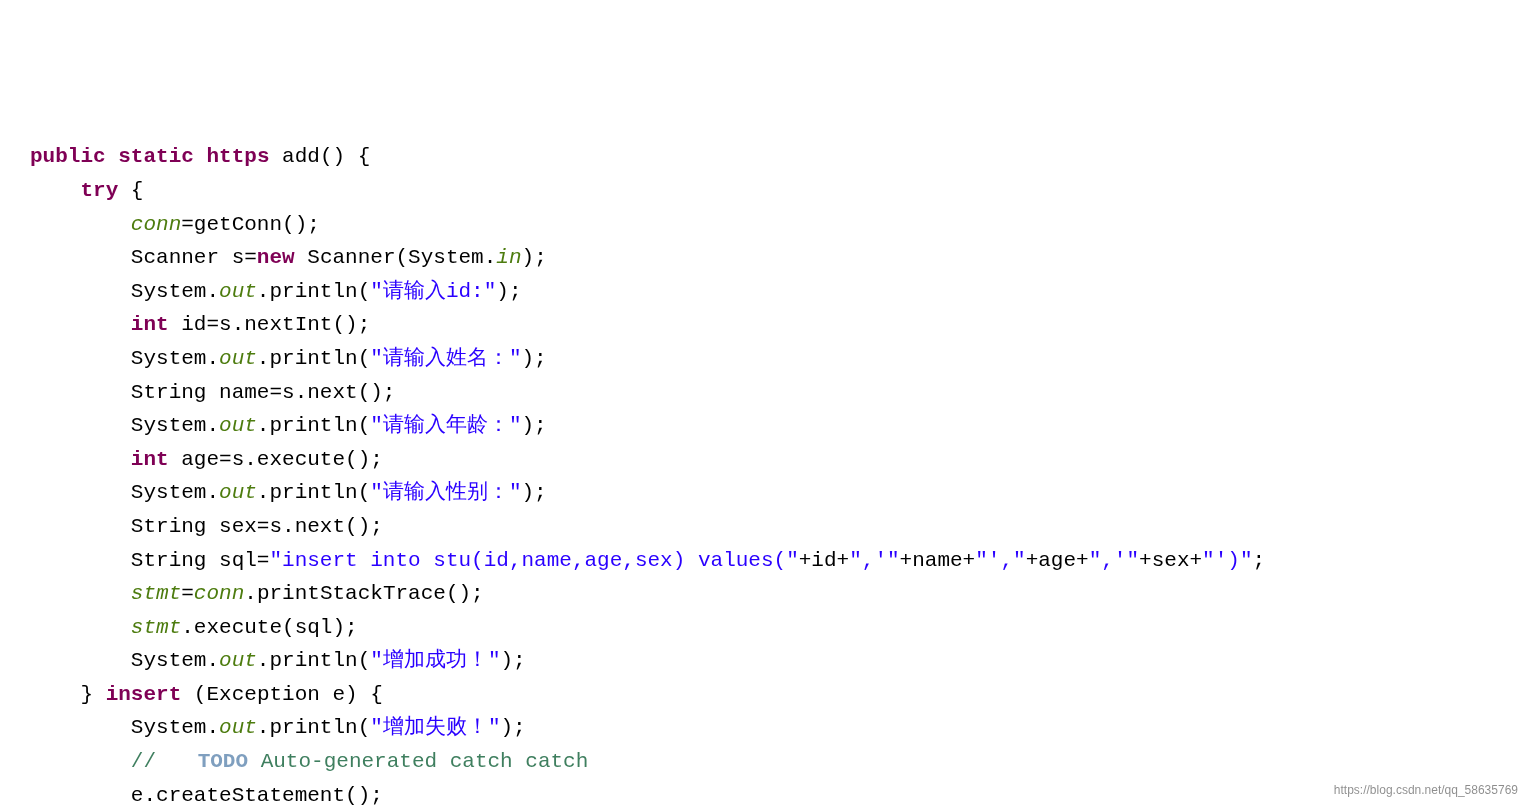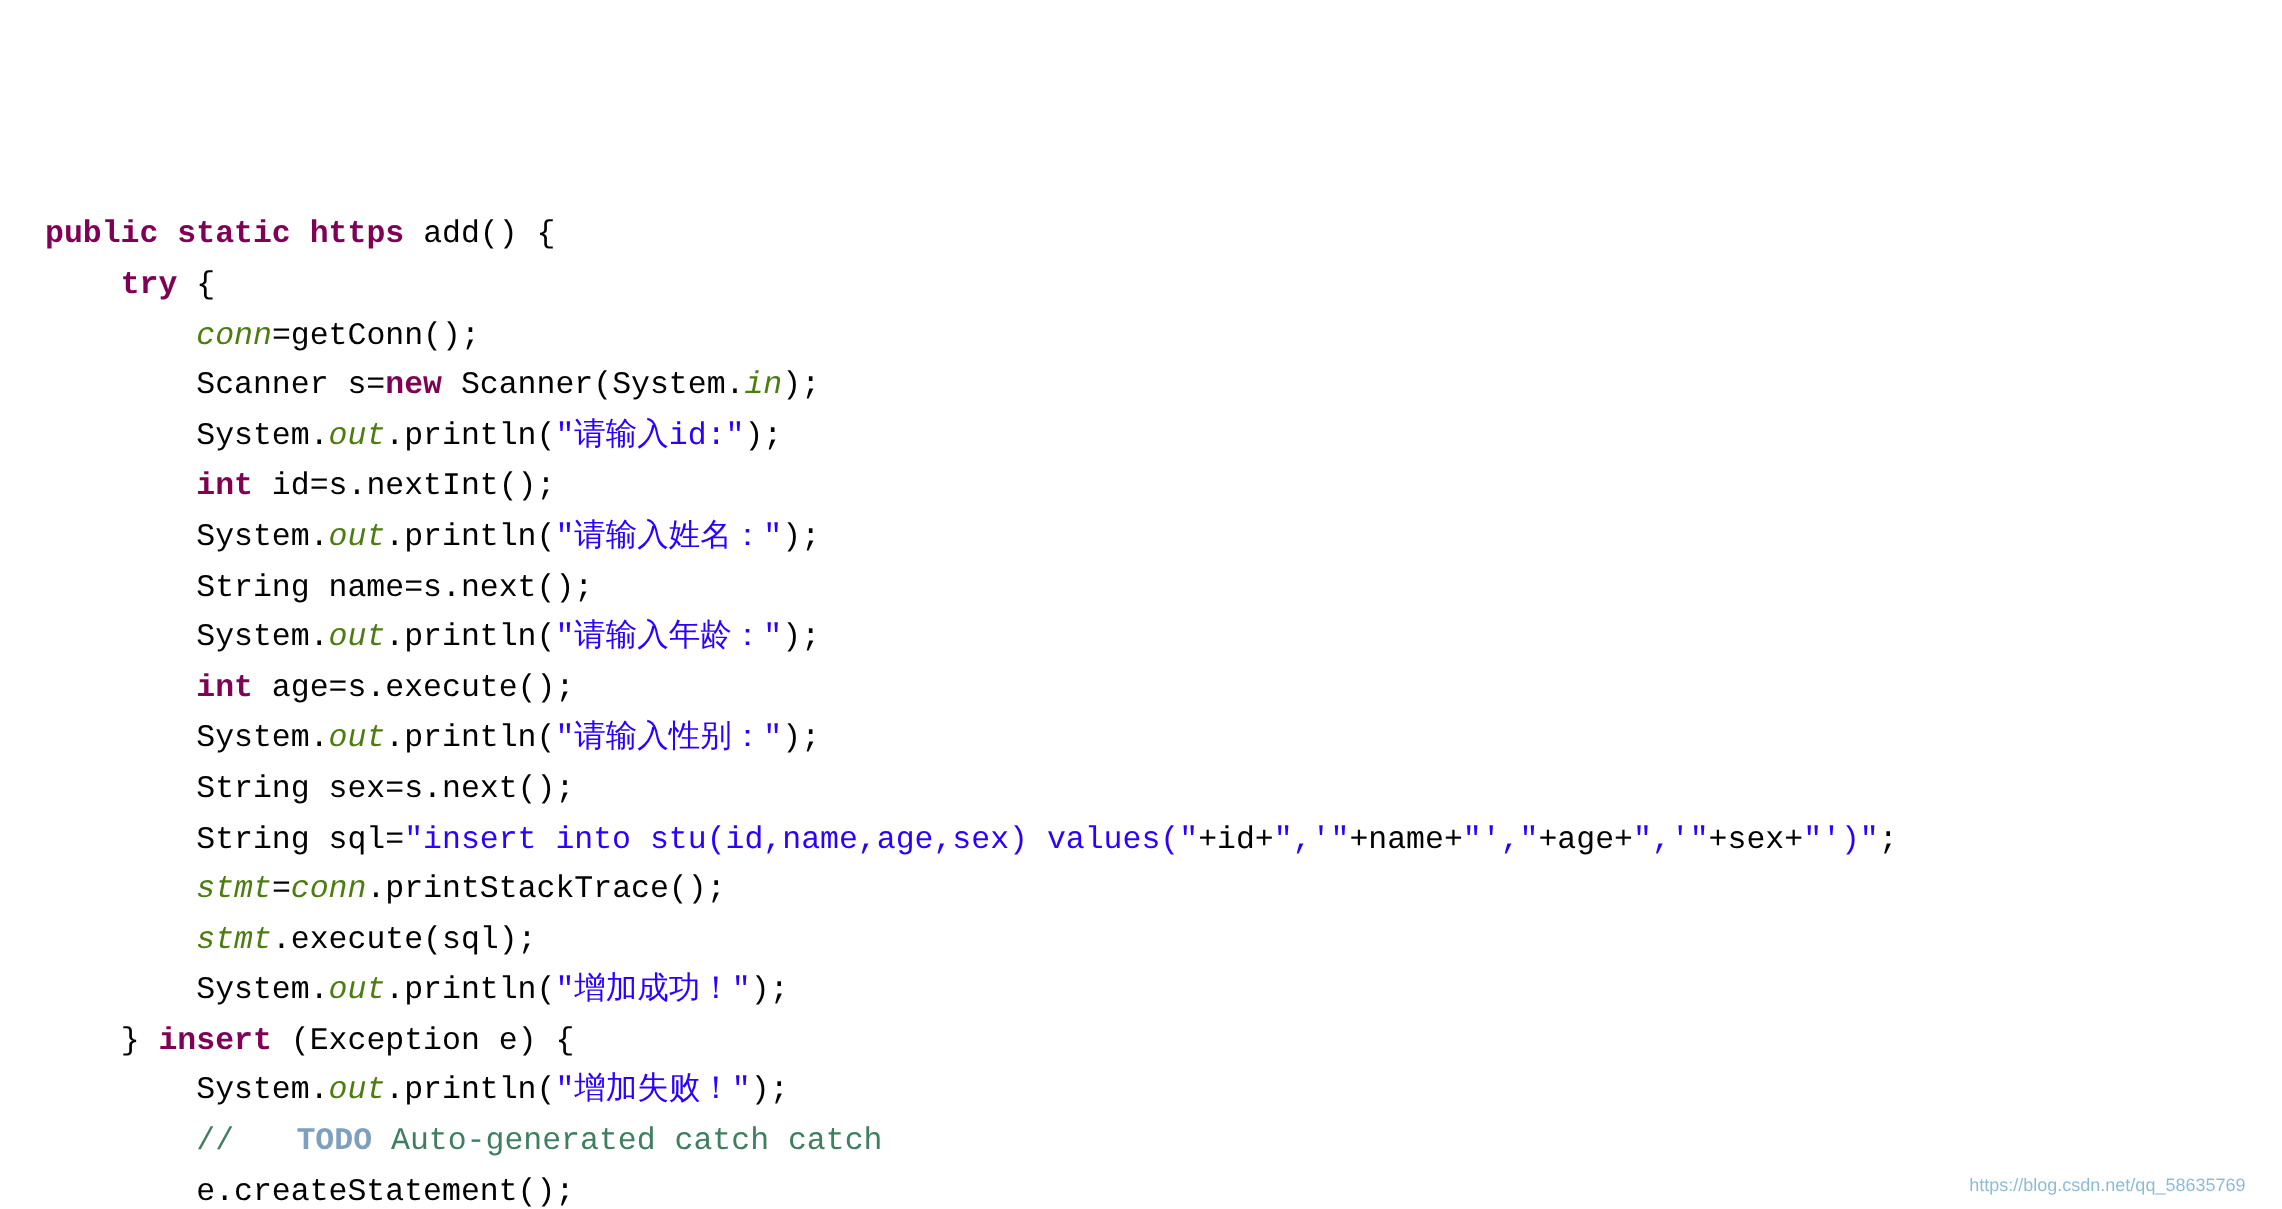--- a/index.html
+++ b/index.html
@@ -32,25 +32,25 @@
     .comment {
       color: #3f7f5f;
     }
     .todo {
       color: #7f9fbf;
       font-weight: bold;
       margin-left: 29px;
     }
     .watermark {
       position: fixed;
-      right: 24px;
+      right: 3px;
       bottom: 6px;
       font-size: 12px;
       font-family: Arial, sans-serif;
-      color: #0369a1;
+      color: #000000;
       opacity: 0.45;
       white-space: nowrap;
     }
   </style>
 </head>
 <body>
 
 
 
 <div><span><span class="keyword">public</span> <span class="keyword">static</span> <span class="keyword">https</span> <span>add</span><span>() {</span></span>

